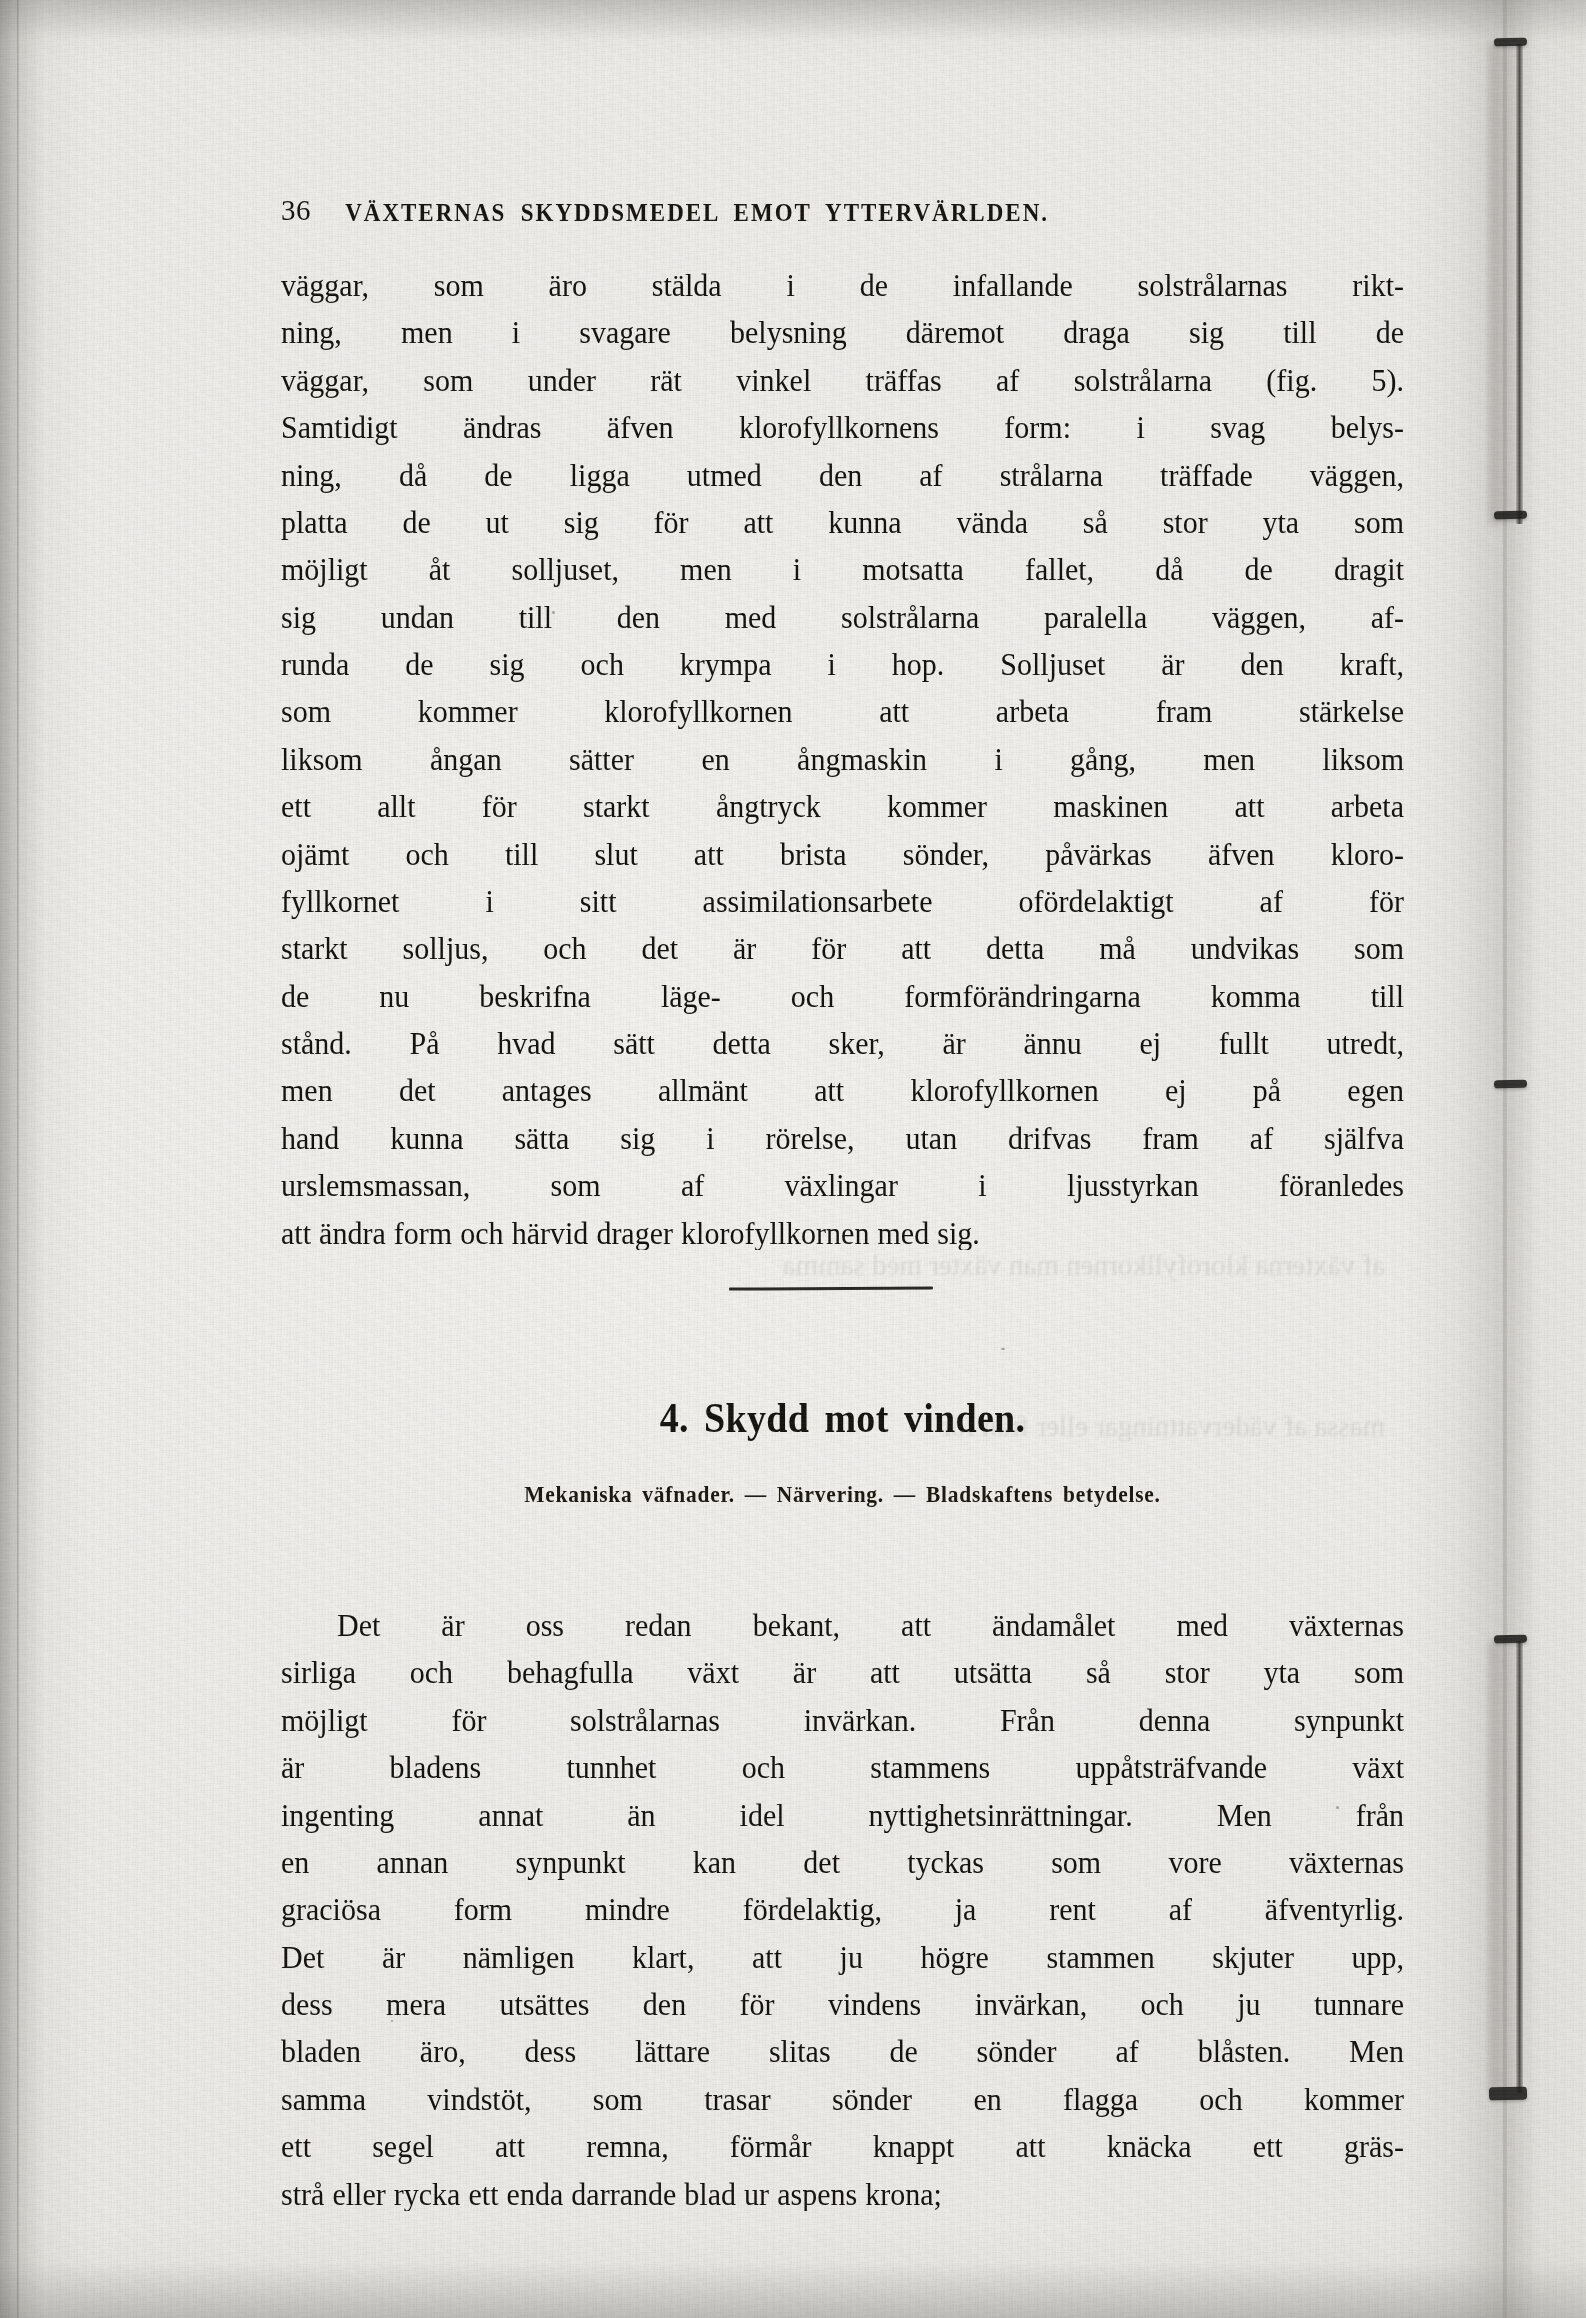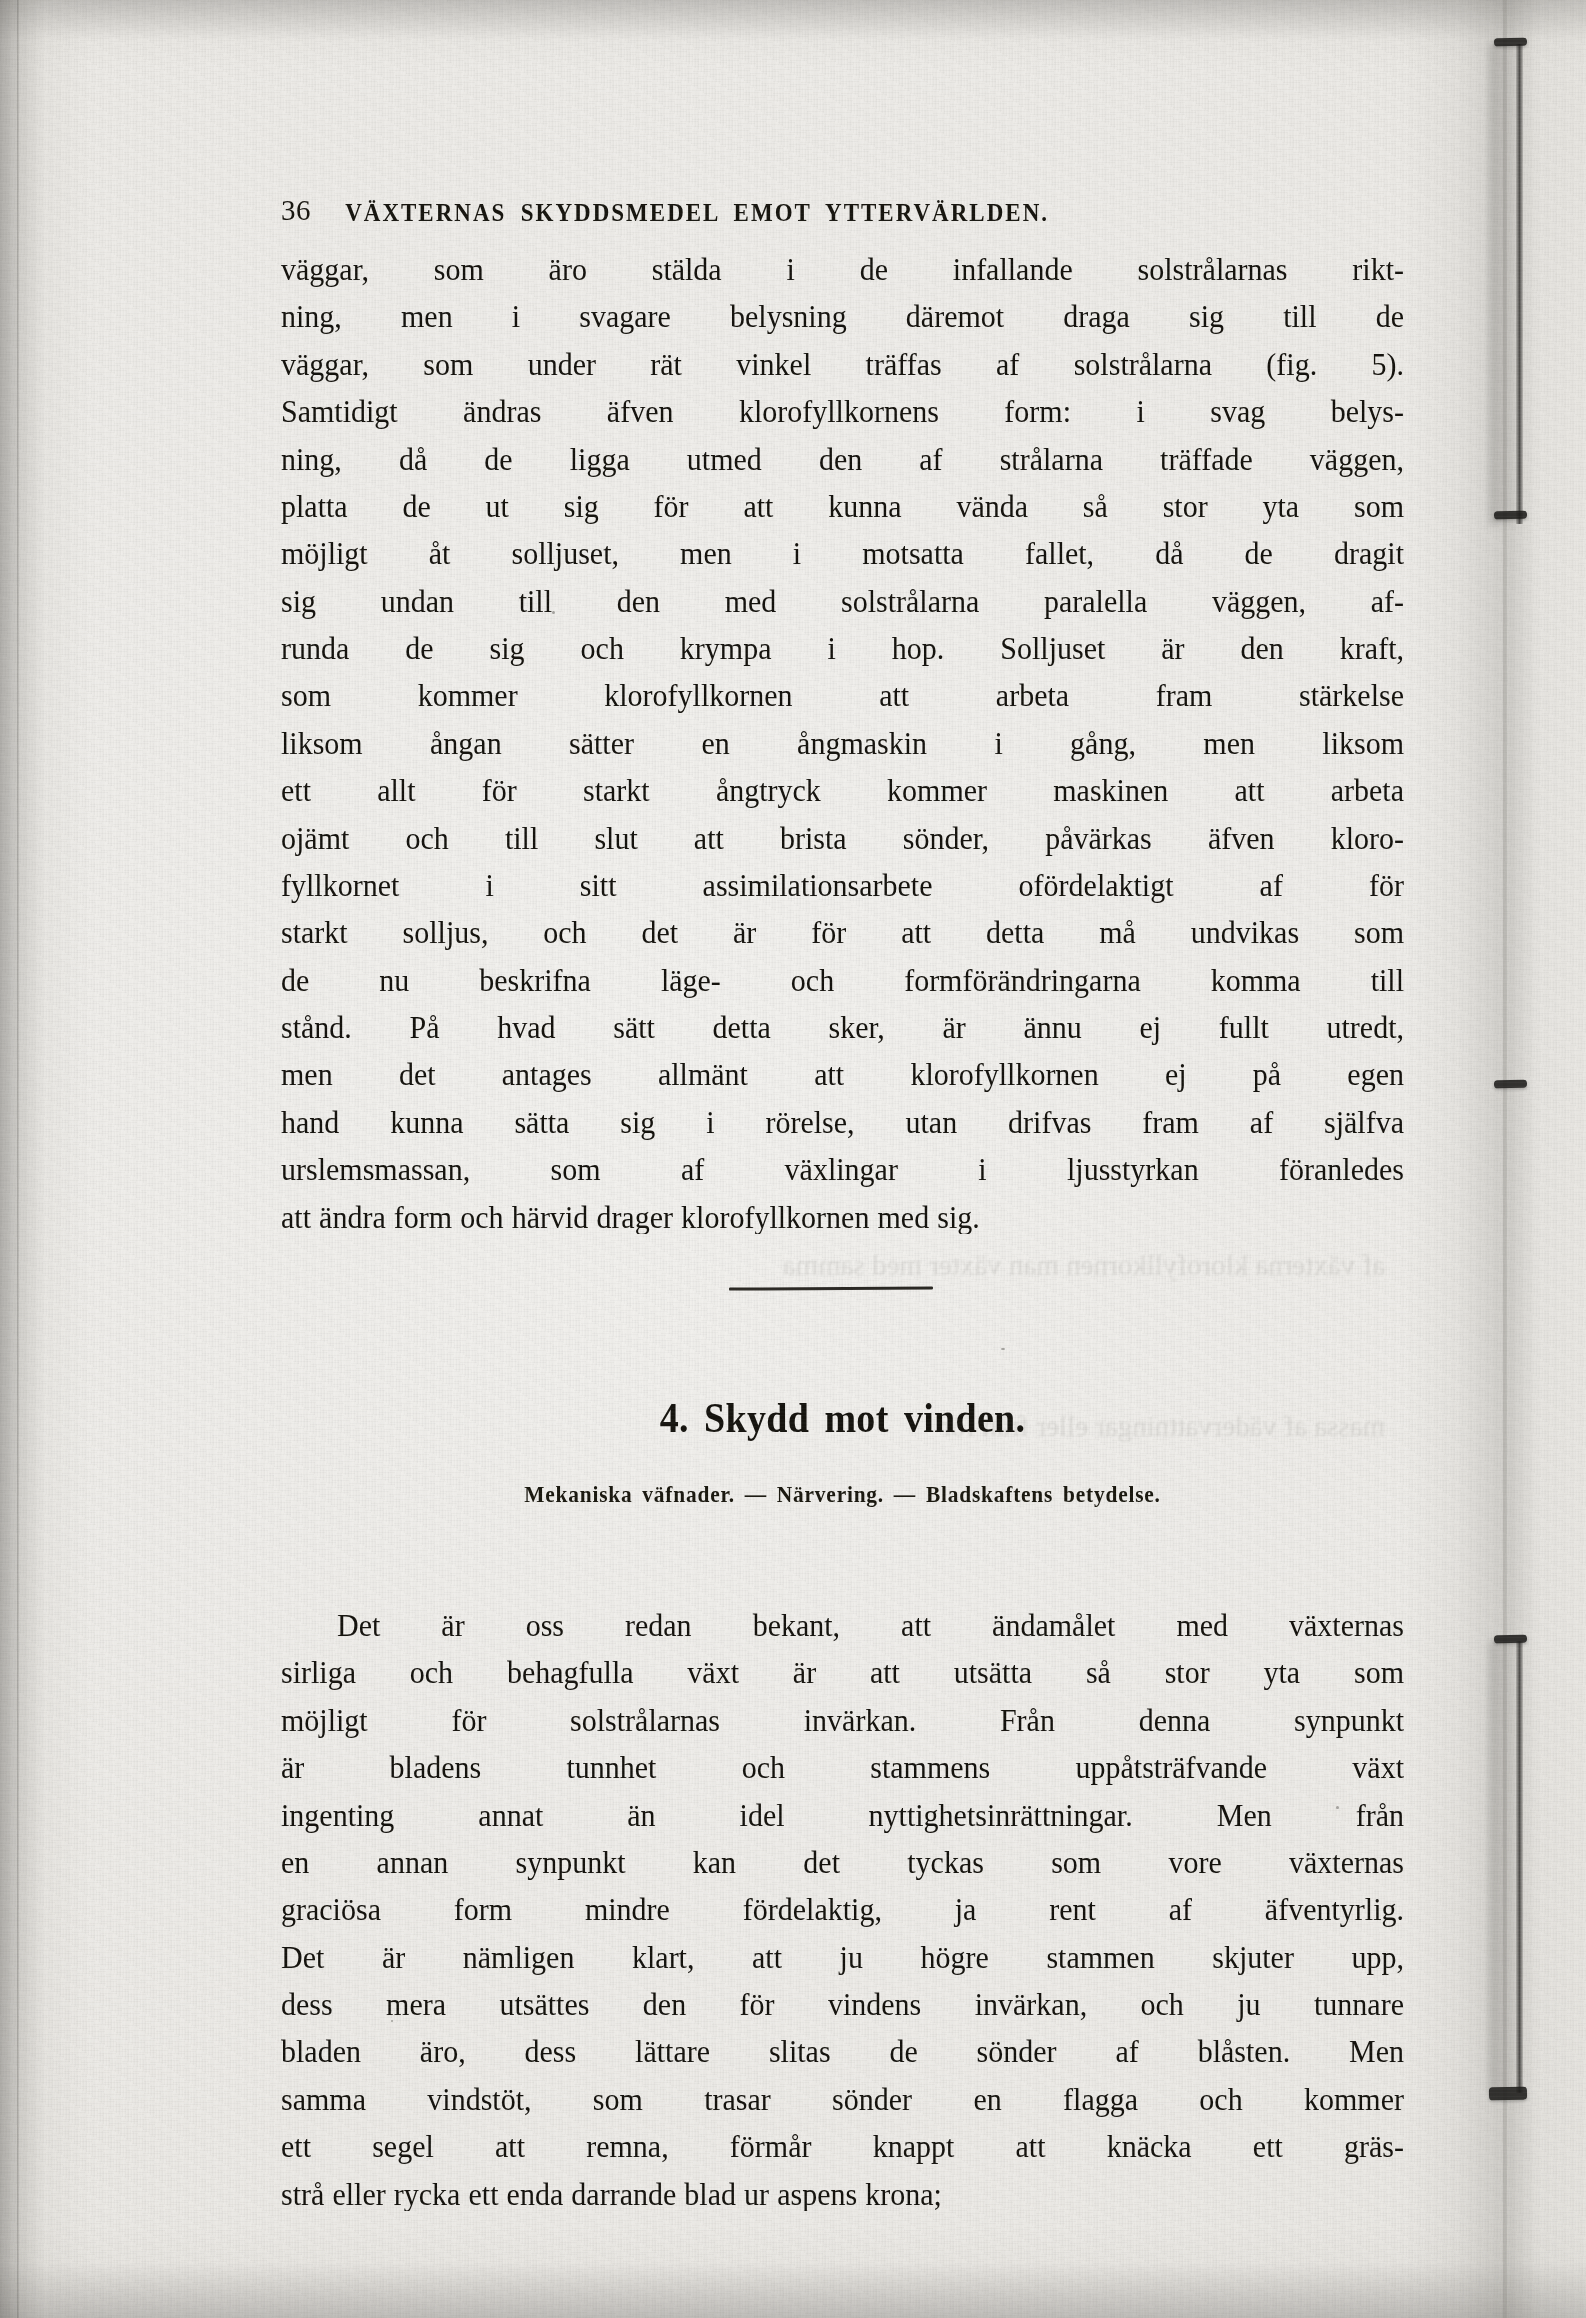--- a/index.html
+++ b/index.html
@@ -105,21 +105,21 @@
   .runhead-title{
     font-family:"Liberation Serif",serif;
     font-size:23px;font-weight:700;
     letter-spacing:2px;word-spacing:6.7px;
     text-transform:uppercase;
     transform:scaleY(1.12);
   }
 
   
   .body-block{position:absolute;left:0;width:1123px;color:#14120d;}
-  #para-1{top:246px;}
+  #para-1{top:262px;}
   #para-2{top:1602px;}
 
   .body-block p{
     margin:0;
     font-family:"Liberation Serif",serif;
     font-size:30px;
     line-height:46px;
     text-align:justify;
     text-align-last:justify;
     word-spacing:0.6px;

